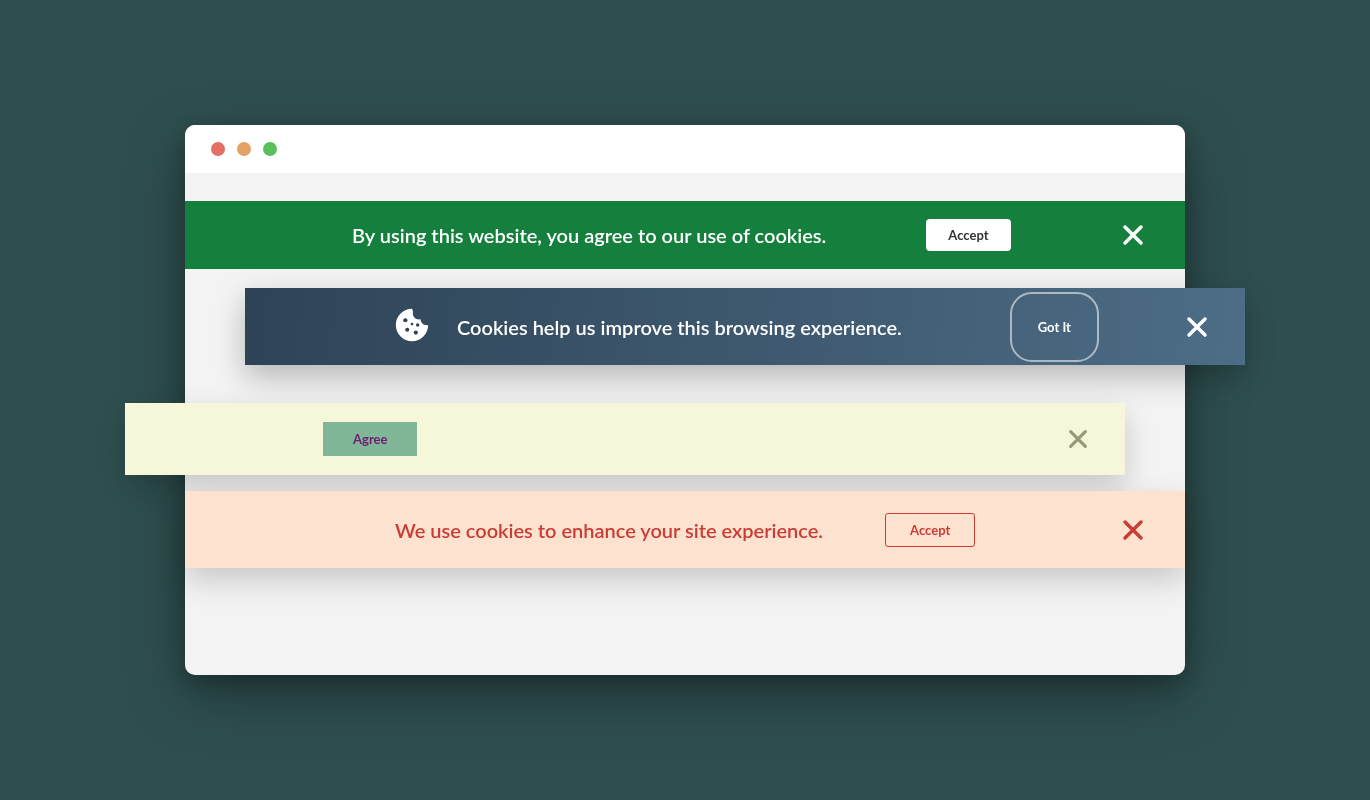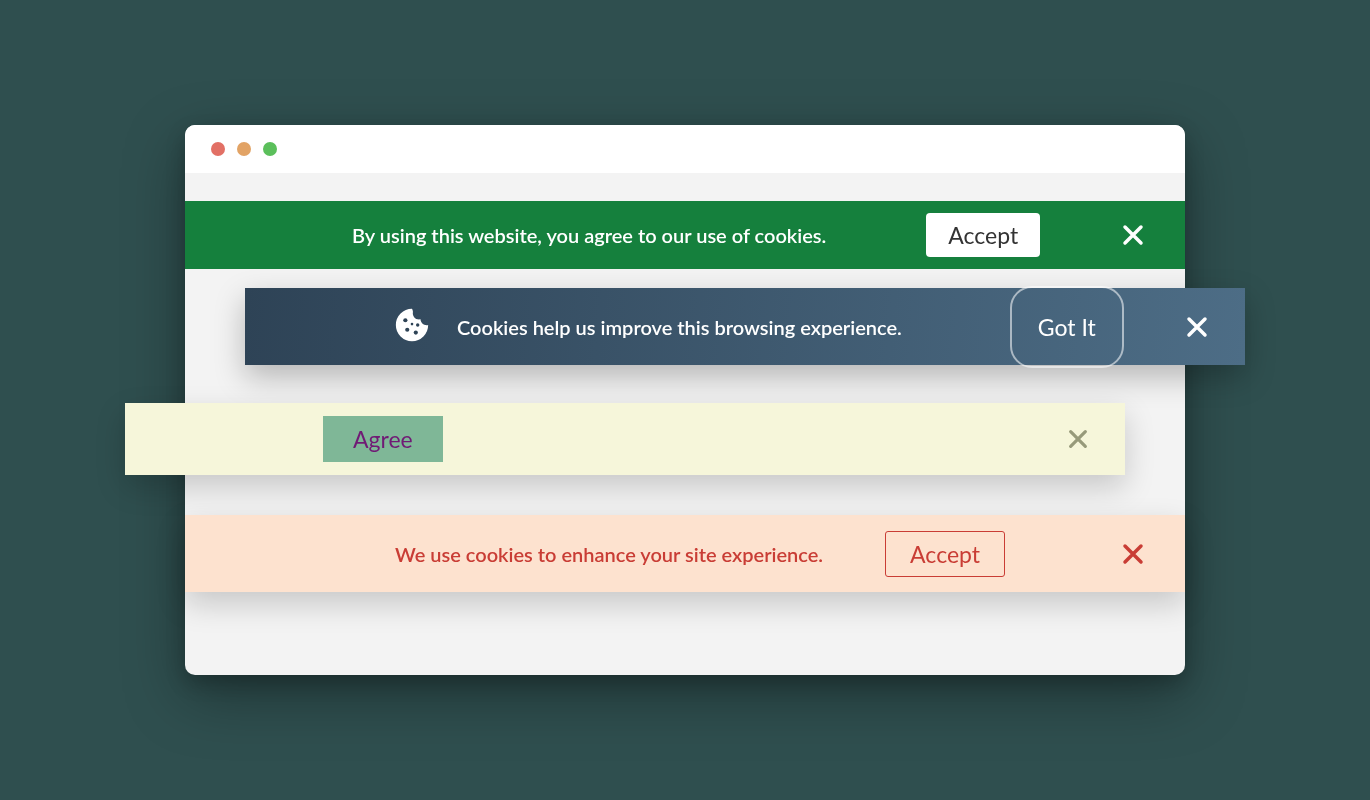--- a/index.html
+++ b/index.html
@@ -39,22 +39,22 @@
   .banner {
     display: flex;
     align-items: center;
     position: absolute;
   }
   .banner-text {
     font-size: 20px;
     font-weight: 600;
   }
   .banner-btn {
-    font-size: 23px;
-    font-weight: 400;
+    font-size: 13px;
+    font-weight: 700;
     cursor: pointer;
     display: flex;
     align-items: center;
     justify-content: flex-end;
   }
   .close-x {
     cursor: pointer;
     display: flex;
     align-items: center;
     justify-content: center;
@@ -108,21 +108,21 @@
   .banner3 .banner-text { margin-left: 136px; color: #6aa78a; }
   .banner3 .banner-btn {
     margin-left: 198px;
     background: #7fb797; color: #701a75;
     padding: 9px 30px;
   }
   .banner3 .close-x { position: absolute; right: 36px; color: #979a7a; }
 
   
   .banner4 {
-    left: 0; top: 390px;
+    left: 0; top: 366px;
     width: 1000px; height: 77px;
     background: #fde2cf;
     color: #c93d35;
     box-shadow: 0 12px 30px rgba(0,0,0,0.18);
   }
   .banner4 .banner-text { margin-left: 210px; color: #c93d35; }
   .banner4 .banner-btn {
     margin-left: 62px;
     border: 1.5px solid #c93d35;
     border-radius: 3px;

